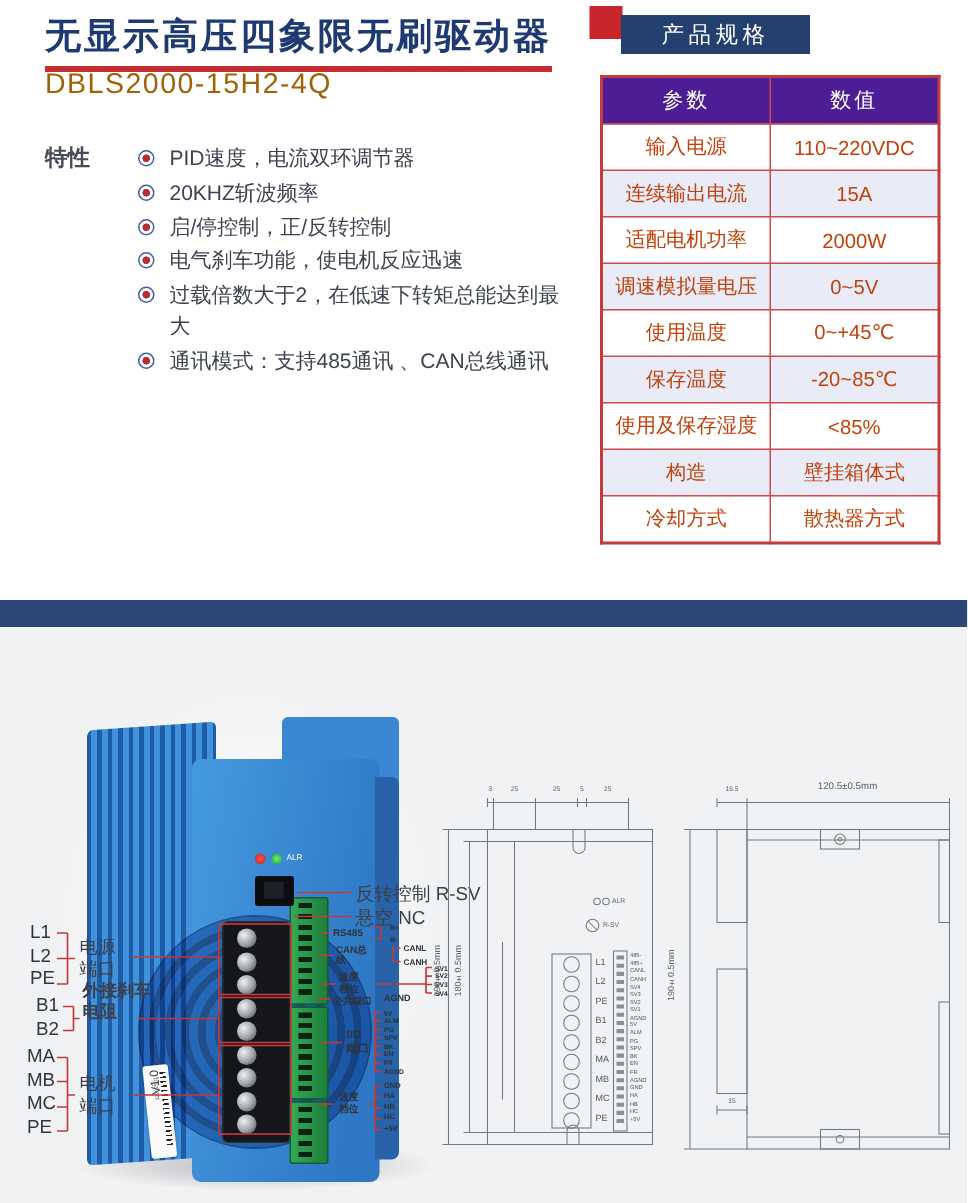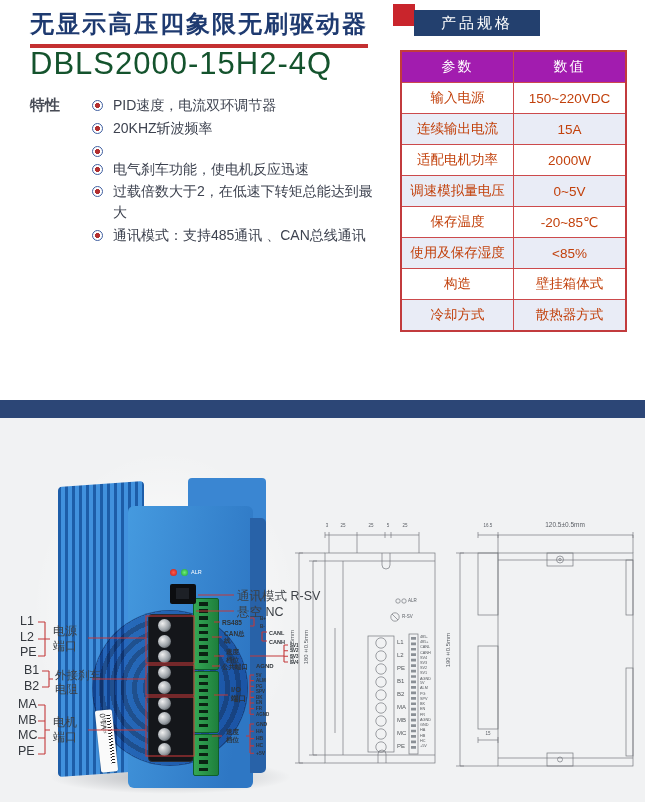--- a/index.html
+++ b/index.html
@@ -2,35 +2,35 @@
 <html><head>
 <meta charset="utf-8">
 <style>
   html,body{margin:0;padding:0;background:#fff;}
   body{font-family:"Liberation Sans","DejaVu Sans",sans-serif;}
   .page{position:relative;width:645px;height:802px;background:#fff;overflow:hidden;}
   .abs{position:absolute;}
   
   .title{left:30px;top:8px;font-size:24px;font-weight:bold;color:#1e3a70;letter-spacing:2px;
          border-bottom:4px solid #c43031;padding-bottom:4px;}
-  .model{left:30px;top:46px;font-size:31px;font-weight:500;color:#14532d;letter-spacing:1px;text-align:center;}
+  .model{left:30px;top:46px;font-size:19px;font-weight:500;color:#a16207;letter-spacing:1px;text-align:center;}
   .features{left:30px;top:95px;width:355px;display:flex;}
   .feat-label{width:44px;font-size:15px;color:#474b55;font-weight:bold;flex:none;padding-top:1px;}
   .feat-list{list-style:none;margin:0;padding:0;width:308px;}
   .feat-list li{display:flex;font-size:14px;line-height:20.8px;color:#3e4350;margin-bottom:2px;}
   .bullet{flex:none;width:9px;height:9px;border:1px solid #3f5fa0;border-radius:50%;
           background:radial-gradient(circle,#b23031 38%,#fff 42%);margin:5px 10px 0 18px;}
   .spec-accent{left:393px;top:4px;width:22px;height:22px;background:#c9252c;}
   .spec-header{left:414px;top:10px;width:126px;height:26px;background:#23406e;color:#fff;
                font-size:15px;letter-spacing:3px;display:flex;align-items:center;justify-content:center;}
   .spec-table{left:400px;top:50px;width:227px;border-collapse:collapse;table-layout:fixed;}
   .spec-table th,.spec-table td{border:1px solid #cc4a4c;height:30px;text-align:center;
                font-size:13.5px;color:#c2410c;padding:0;}
   .spec-table{border:2px solid #c23b3d;}
-  .spec-table th{background:#a21caf;color:#fff;font-size:14px;font-weight:normal;letter-spacing:2px;margin-top:35px;}
+  .spec-table th{background:#4c1d95;color:#fff;font-size:14px;font-weight:normal;letter-spacing:2px;margin-top:35px;}
   .spec-table tr:nth-child(even) td{background:#e9ecf6;}
   .divider{left:0;top:400px;width:645px;height:18px;background:#2c4676;}
   
   .bottom{left:0;top:418px;width:645px;height:384px;background:#f1f2f3;}
   .glow{left:30px;top:30px;width:270px;height:330px;
         background:radial-gradient(ellipse at 50% 50%,#ffffff 0%,rgba(255,255,255,0)70%);}
   .shadow{left:48px;top:342px;width:244px;height:34px;border-radius:50%;
         background:radial-gradient(ellipse,rgba(40,45,55,.30) 0%,rgba(40,45,55,0) 70%);}
   .heatsink{left:58px;top:66px;width:86px;height:290px;border-radius:4px;transform:skewY(-4deg);
         background:repeating-linear-gradient(90deg,#1d5da8 0 3px,#4191dd 3px 7px);}
@@ -84,20 +84,21 @@
       <li>
           <span class="bullet"></span>
           <span>PID速度，电流双环调节器</span>
         </li>
       <li>
           <span class="bullet"></span>
           <span>20KHZ斩波频率</span>
         </li>
       <li>
           <span class="bullet"></span>
+          <span>启/停控制，正/反转控制</span>
         </li>
       <li>
           <span class="bullet"></span>
           <span>电气刹车功能，使电机反应迅速</span>
         </li>
       <li>
           <span class="bullet"></span>
           <span>过载倍数大于2，在低速下转矩总能达到最大</span>
         </li>
       <li>
@@ -113,33 +114,37 @@
   <table class="abs spec-table">
     <thead>
       <tr>
         <th>参数</th>
         <th>数值</th>
       </tr>
     </thead>
     <tbody>
       <tr>
           <td>输入电源</td>
-          <td>150~220VDC</td>
+          <td>110~220VDC</td>
         </tr>
       <tr>
           <td>连续输出电流</td>
           <td>15A</td>
         </tr>
       <tr>
           <td>适配电机功率</td>
           <td>2000W</td>
         </tr>
       <tr>
           <td>调速模拟量电压</td>
           <td>0~5V</td>
+        </tr>
+      <tr>
+          <td>使用温度</td>
+          <td>0~+45℃</td>
         </tr>
       <tr>
           <td>保存温度</td>
           <td>-20~85℃</td>
         </tr>
       <tr>
           <td>使用及保存湿度</td>
           <td>&lt;85%</td>
         </tr>
       <tr>
@@ -214,28 +219,28 @@
         <path d="M212,318H222 M246,318H250 M250,306v29 M250,306h4 M250,313.3h4 M250,320.6h4 M250,327.9h4 M250,335.2h4"></path>
       </g>
     </svg>
 
     <div class="stack pins-l" style="left:20px;top:196px;">L1
 L2
 PE</div>
     <div class="abs grp-l" style="left:53px;top:206px;width:26px;">电源端口</div>
     <div class="stack pins-l" style="left:24px;top:245px;">B1
 B2</div>
-    <div class="abs grp-l" style="left:55px;top:250px;width:50px;font-size:11.5px;line-height:14px;">外接刹车电阻</div>
+    <div class="abs grp-l" style="left:55px;top:236px;width:50px;font-size:11.5px;line-height:14px;font-weight:bold;">外接刹车电阻</div>
     <div class="stack pins-l" style="left:18px;top:279px;">MA
 MB
 MC
 PE</div>
     <div class="abs grp-l" style="left:53px;top:297px;width:26px;">电机端口</div>
 
-    <div class="co" style="left:237px;top:170px;font-size:12.5px;">通讯模式 R-SV</div>
+    <div class="co" style="left:237px;top:170px;font-size:12.5px;">反转控制 R-SV</div>
     <div class="co" style="left:237px;top:186px;font-size:12.5px;">悬空 NC</div>
     <div class="co tiny" style="left:222px;top:201px;font-size:6.5px;">RS485</div>
     <div class="stack tiny" style="left:260px;top:197px;font-size:4.5px;line-height:8px;">B+
 B-</div>
     <div class="co tiny" style="left:224px;top:212px;font-size:6.5px;width:24px;word-break:break-all;line-height:7px;">CAN总线</div>
     <div class="stack tiny" style="left:269px;top:211px;font-size:5.5px;line-height:9px;">CANL
 CANH</div>
     <div class="co tiny" style="left:226px;top:230px;font-size:6.5px;width:14px;line-height:7.5px;">速度档位</div>
     <div class="stack tiny" style="left:290px;top:224.5px;font-size:4.5px;line-height:5.7px;">SV1
 SV2

